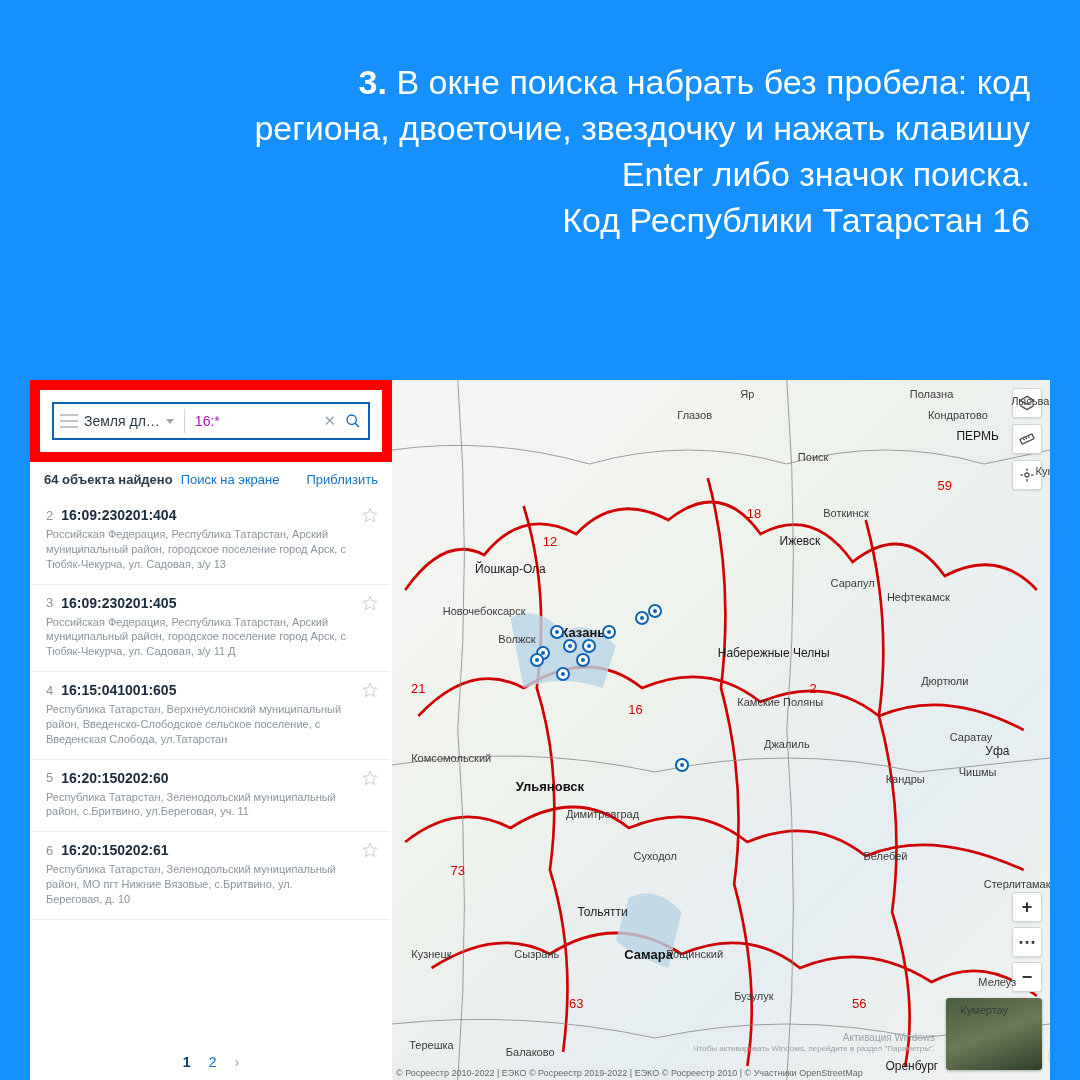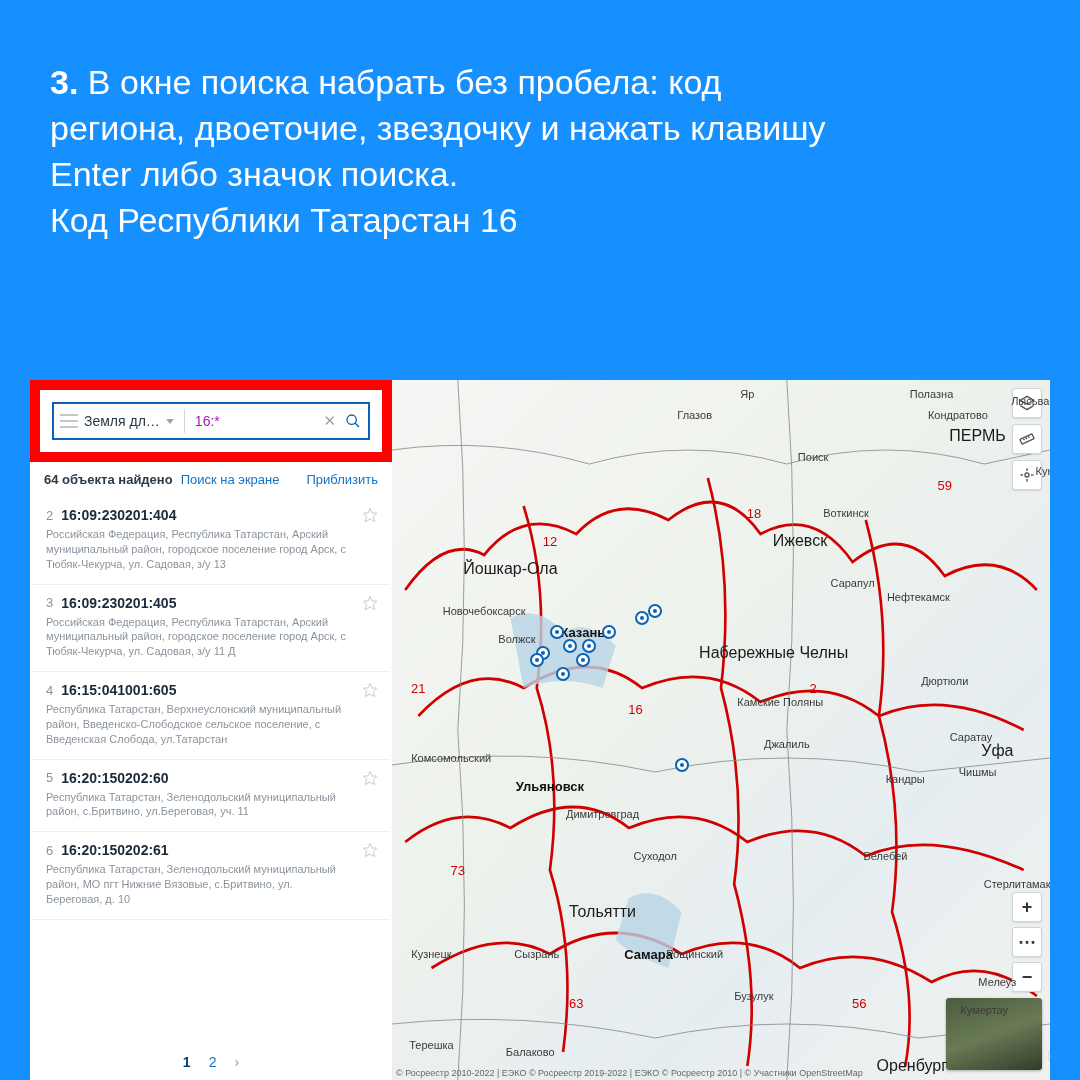--- a/index.html
+++ b/index.html
@@ -1,17 +1,17 @@
 <!DOCTYPE html>
 <html><head>
 <meta charset="utf-8">
 <style>
   *{box-sizing:border-box;margin:0;padding:0;font-family:Arial,Helvetica,sans-serif}
   body{width:1080px;height:1080px;background:#1690ff;overflow:hidden}
-  .instr{color:#fff;text-align:left;padding:60px 50px 30px;font-size:34px;line-height:1.35;font-weight:400}
+  .instr{color:#fff;text-align:right;padding:60px 50px 30px;font-size:34px;line-height:1.35;font-weight:400}
   .instr b{font-weight:700}
   .app{position:absolute;left:30px;bottom:0;width:1020px;height:700px;background:#fff;display:flex;overflow:hidden}
   .panel{width:362px;flex-shrink:0;display:flex;flex-direction:column;background:#fff}
   .searchwrap{border:10px solid #ff0000;padding:12px;background:#fff}
   .searchbar{border:2px solid #0a63b5;background:#fff;height:38px;display:flex;align-items:center;padding:0 6px;gap:6px}
   .hamb{width:18px;height:14px;display:flex;flex-direction:column;justify-content:space-between;cursor:pointer}
   .hamb span{height:2px;background:#c0c6cc}
   .cat{font-size:14px;color:#2b3a48;white-space:nowrap}
   .chev{width:0;height:0;border-left:4px solid transparent;border-right:4px solid transparent;border-top:5px solid #9aa4af;margin-right:4px}
   .sep{width:1px;height:24px;background:#d0d6dc}
@@ -32,21 +32,21 @@
   .star{position:absolute;top:10px;right:12px;width:16px;height:16px;cursor:pointer}
   .star svg{width:16px;height:16px;stroke:#c5ccd3;stroke-width:1.5;fill:none}
   .pager{display:flex;align-items:center;justify-content:center;gap:18px;padding:14px 0 10px;font-size:14px}
   .pager .pg{color:#1373c7;cursor:pointer}
   .pager .pg.cur{font-weight:700;color:#0a3e6e}
   .pager .arrow{color:#b0b8c0;cursor:pointer;font-weight:700}
   .map{flex:1;position:relative;background:linear-gradient(135deg,#f4f6f3 0%,#eef2ec 40%,#e6edf1 70%,#f0f2ee 100%);overflow:hidden}
   .map svg.boundaries{position:absolute;inset:0;width:100%;height:100%}
   .city{position:absolute;font-size:11px;color:#3a3a3a;white-space:nowrap;transform:translate(-50%,-50%)}
   .city.big{font-size:13px;font-weight:700;color:#111}
-  .city.med{font-size:16px;color:#1a1a1a}
+  .city.med{font-size:12px;color:#1a1a1a}
   .regnum{position:absolute;color:#d00000;font-size:13px;transform:translate(-50%,-50%)}
   .marker{position:absolute;width:14px;height:14px;border:2px solid #0a63b5;border-radius:50%;background:#fff;transform:translate(-50%,-50%)}
   .marker::after{content:'';position:absolute;inset:3px;background:#0a63b5;border-radius:50%}
   .tr{position:absolute;top:8px;right:8px;display:flex;flex-direction:column;gap:6px}
   .tr .btn{width:30px;height:30px;background:#fff;border:1px solid #cfd5db;border-radius:3px;display:flex;align-items:center;justify-content:center;font-size:15px;color:#555;cursor:pointer;box-shadow:0 1px 2px rgba(0,0,0,.1)}
   .br{position:absolute;right:8px;bottom:10px;display:flex;flex-direction:column;align-items:flex-end;gap:6px}
   .zoomcol{display:flex;flex-direction:column;gap:5px}
   .zoombtn{width:30px;height:30px;background:#fff;border:1px solid #cfd5db;border-radius:3px;display:flex;align-items:center;justify-content:center;font-size:18px;font-weight:700;color:#333;cursor:pointer;box-shadow:0 1px 2px rgba(0,0,0,.1)}
   .mini{width:96px;height:72px;background:linear-gradient(160deg,#4a5d3f,#6a7a55,#2f3d2a);border-radius:3px;box-shadow:0 1px 3px rgba(0,0,0,.3);position:relative}
   .compass{width:28px;height:28px;background:#fff;border:1px solid #cfd5db;border-radius:50%;display:flex;align-items:center;justify-content:center;position:absolute;right:-34px;bottom:0}
@@ -209,20 +209,24 @@
         <div class="zoombtn">−</div>
       </div>
       <div style="position:relative">
         <div class="mini"></div>
         <div class="compass">
           
         </div>
       </div>
     </div>
 
+    <div class="watermark">
+      <div>Активация Windows</div>
+      <div style="font-size:8px">Чтобы активировать Windows, перейдите в раздел "Параметры".</div>
+    </div>
     <div class="attrib">© Росреестр 2010-2022 | ЕЭКО © Росреестр 2019-2022 | ЕЭКО © Росреестр 2010 | © Участники OpenStreetMap</div>
   <span class="city " style="left: 46%; top: 5%;">Глазов</span>
       <span class="city " style="left: 82%; top: 2%;">Полазна</span>
       <span class="city " style="left: 86%; top: 5%;">Кондратово</span>
       <span class="city " style="left: 97%; top: 3%;">Лысьва</span>
       <span class="city med" style="left: 89%; top: 8%;">ПЕРМЬ</span>
       <span class="city " style="left: 97%; top: 13%; padding-left: 44px;">Кунгур</span>
       <span class="city " style="left: 69%; top: 19%;">Воткинск</span>
       <span class="city med" style="left: 62%; top: 23%;">Ижевск</span>
       <span class="city " style="left: 70%; top: 29%;">Сарапул</span>

